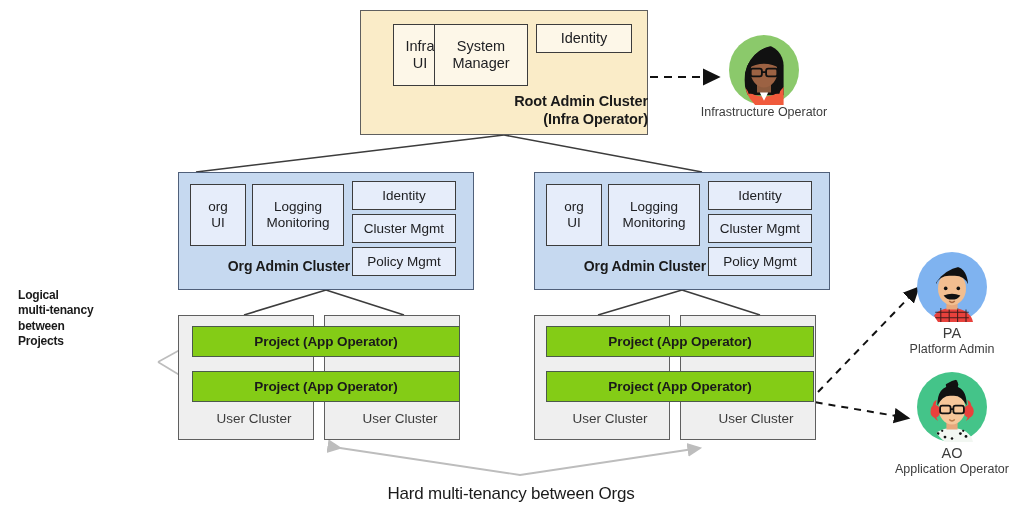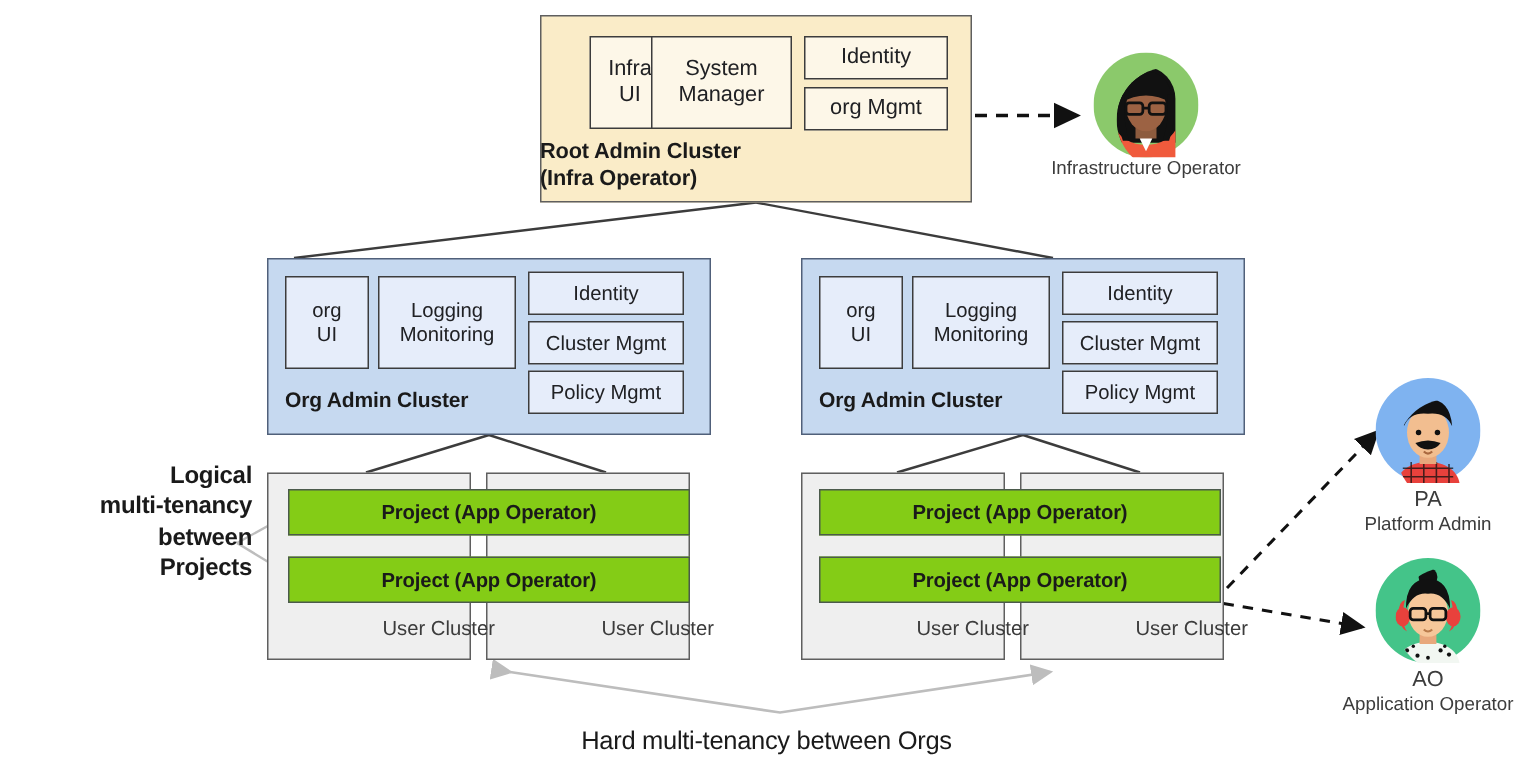--- a/index.html
+++ b/index.html
@@ -19,60 +19,60 @@
   .root-cluster{
     left:360px;top:10px;width:288px;height:125px;
     background:#FAECC8;border:1.6px solid #5f5f5f;
   }
   .root-sub{
     background:#FDF7E8;border:1.6px solid #3c3c3c;
     font-size:14.5px;line-height:1.18;color:#202124;
   }
   .root-title{
     position:absolute;left:360px;top:92px;width:288px;
-    text-align:left;font-size:14.5px;font-weight:bold;line-height:1.25;
+    text-align:right;font-size:14.5px;font-weight:bold;line-height:1.25;
     color:#1a1a1a;letter-spacing:-0.1px;
   }
 
   
   .org-cluster{
     top:172px;width:296px;height:118px;
     background:#C6D9F0;border:1.6px solid #50607a;
   }
   .org-sub{
     background:#E6EDFA;border:1.6px solid #3c3c3c;
     font-size:13.5px;line-height:1.18;color:#202124;
   }
   .org-title{
-    position:absolute;top:258px;width:160px;text-align:left;
+    position:absolute;top:258px;width:160px;text-align:right;
     font-size:14px;font-weight:bold;color:#1a1a1a;letter-spacing:-0.1px;
   }
 
   
   .user-cluster{
     top:315px;width:136px;height:125px;
     background:#EFEFEF;border:1.6px solid #5f5f5f;
   }
   .uc-label{
-    position:absolute;top:411px;width:152px;text-align:right;
+    position:absolute;top:411px;width:152px;text-align:center;
     font-size:13.5px;color:#3c3c3c;
   }
 
   
   .project-bar{
     position:absolute;box-sizing:border-box;height:31px;
     background:#84cc16;border:1.6px solid #4b5a4b;
     display:flex;align-items:center;justify-content:center;
     font-size:13.5px;font-weight:bold;color:#1a1a1a;letter-spacing:-0.1px;
   }
 
   
   .side-caption{
-    position:absolute;left:18px;top:308px;width:150px;text-align:right;
-    font-size:16px;font-weight:bold;line-height:1.28;color:#1a1a1a;
+    position:absolute;left:18px;top:288px;width:150px;text-align:left;
+    font-size:12px;font-weight:bold;line-height:1.28;color:#1a1a1a;
     letter-spacing:-0.2px;
   }
   
   .bottom-caption{
     position:absolute;left:0;top:484px;width:1022px;text-align:center;
     font-size:17px;font-weight:normal;color:#1a1a1a;letter-spacing:-0.2px;
   }
 
   
   .persona{position:absolute;width:160px;text-align:center;}
@@ -143,23 +143,20 @@
     </span>
   </div>
   <div class="box root-sub" style="left:434px;top:24px;width:94px;height:62px;">
     <span>
       <span>System</span><br>
       <span>Manager</span>
     </span>
   </div>
   <div class="box root-sub" style="left:536px;top:24px;width:96px;height:29px;">
     <span>Identity</span>
-  </div>
-  <div class="box root-sub" style="left:536px;top:58px;width:96px;height:29px;">
-    <span>org Mgmt</span>
   </div>
   <div class="root-title">
     <span>Root Admin Cluster</span><br>
     <span>(Infra Operator)</span>
   </div>
 
   <div class="box org-cluster" style="left:178px;"></div>
   <div class="box org-sub" style="left:190px;top:184px;width:56px;height:62px;">
     <span>
       <span>org</span><br>

